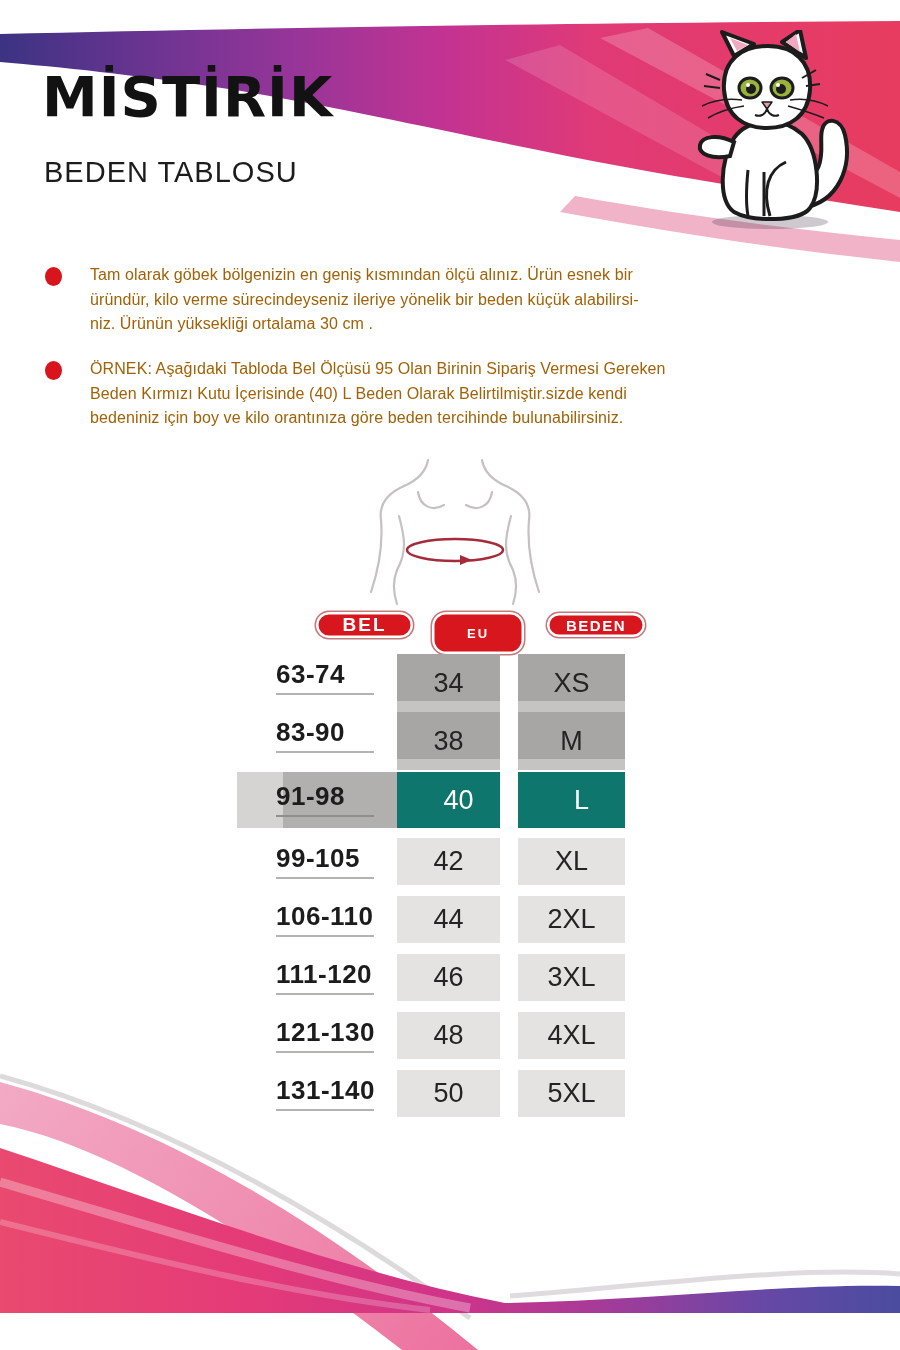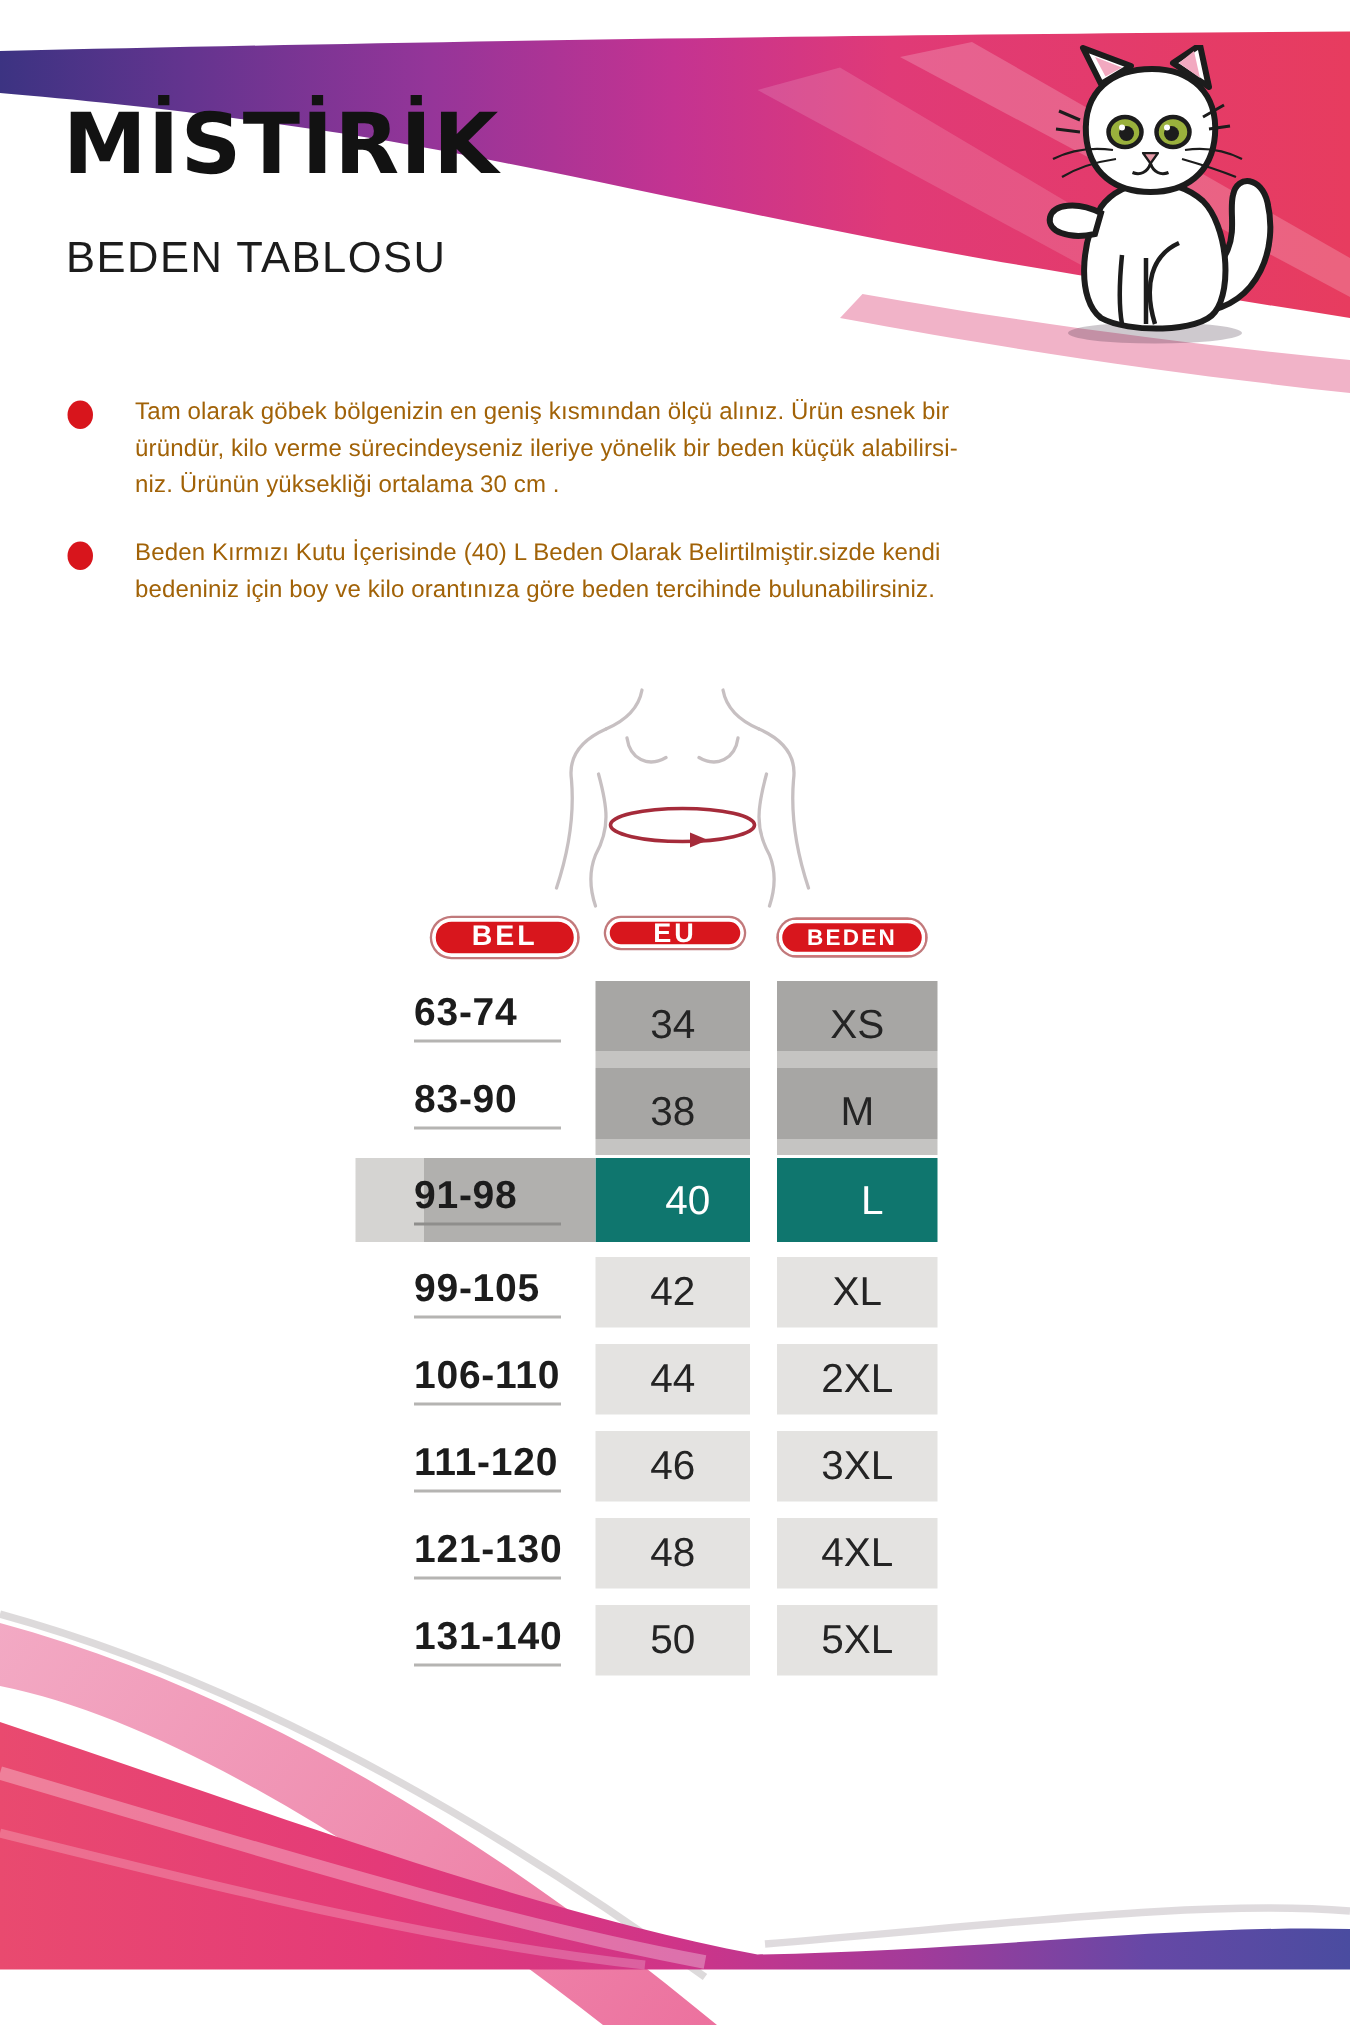--- a/index.html
+++ b/index.html
@@ -33,24 +33,24 @@
   .note-line{
     font-size:16px;font-weight:400;color:#a16207;
     line-height:24.5px;white-space:nowrap;letter-spacing:0.1px;
   }
   
   .pill{
     position:absolute;z-index:2;
     background:#d8161d;border-radius:14px;
     box-shadow:inset 0 0 0 2.5px #ffffff, 0 0 0 1.5px rgba(140,12,16,0.55);
     color:#ffffff;font-weight:700;
-    display:flex;align-items:center;justify-content:center;
+    display:flex;align-items:center;justify-content:center;margin-left:28px;
   }
   .pill-bel{left:288px;top:612px;width:97px;height:26px;font-size:19px;letter-spacing:2px;}
-  .pill-eu{left:404px;top:612px;width:92px;height:20px;font-size:18px;letter-spacing:2px;}
+  .pill-eu{left:404px;top:612px;width:92px;height:42px;font-size:13px;letter-spacing:2px;}
   .pill-beden{left:519px;top:613px;width:98px;height:24px;font-size:15px;letter-spacing:1.5px;}
 
   .size-table{position:absolute;left:230px;top:654px;width:395px;z-index:2;}
   .t-row{display:flex;align-items:stretch;}
   .t-row.dark{height:58px;}
   .t-row.highlight{height:56px;margin-top:2px;margin-bottom:10px;}
   .t-row.light{height:47px;margin-bottom:11px;}
 
   .cell-bel{
     position:relative;width:167px;box-sizing:border-box;padding-left:46px;
@@ -159,20 +159,21 @@
     <span class="note-dot"></span>
     <div class="note-text">
       <div class="note-line">Tam olarak göbek bölgenizin en geniş kısmından ölçü alınız. Ürün esnek bir</div>
       <div class="note-line">üründür, kilo verme sürecindeyseniz ileriye yönelik bir beden küçük alabilirsi-</div>
       <div class="note-line">niz. Ürünün yüksekliği ortalama 30 cm .</div>
     </div>
   </div>
   <div class="note note-2">
     <span class="note-dot"></span>
     <div class="note-text">
+      <div class="note-line">ÖRNEK: Aşağıdaki Tabloda Bel Ölçüsü 95 Olan Birinin Sipariş Vermesi Gereken</div>
       <div class="note-line">Beden Kırmızı Kutu İçerisinde (40) L Beden Olarak Belirtilmiştir.sizde kendi</div>
       <div class="note-line">bedeniniz için boy ve kilo orantınıza göre beden tercihinde bulunabilirsiniz.</div>
     </div>
   </div>
 
   <svg class="deco" style="left:366px;top:458px;z-index:2;" width="178" height="148" viewBox="0 0 178 148">
     <g fill="none" stroke="#c7c0c2" stroke-width="2.2" stroke-linecap="round">
       <path d="M62,2 C60,13 52,22 38,28"></path>
       <path d="M38,28 C20,36 13,48 15,62 C17,86 13,110 5,134"></path>
       <path d="M33,58 C39,80 41,94 31,112 C27,122 27,134 31,146"></path>

